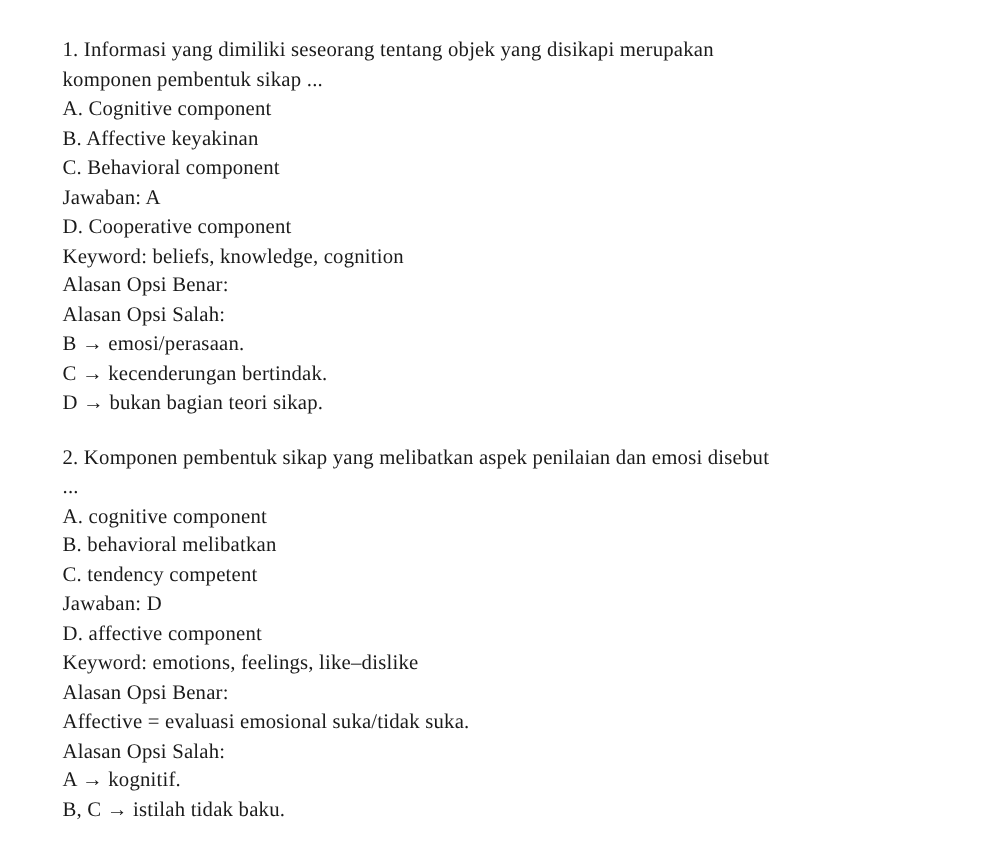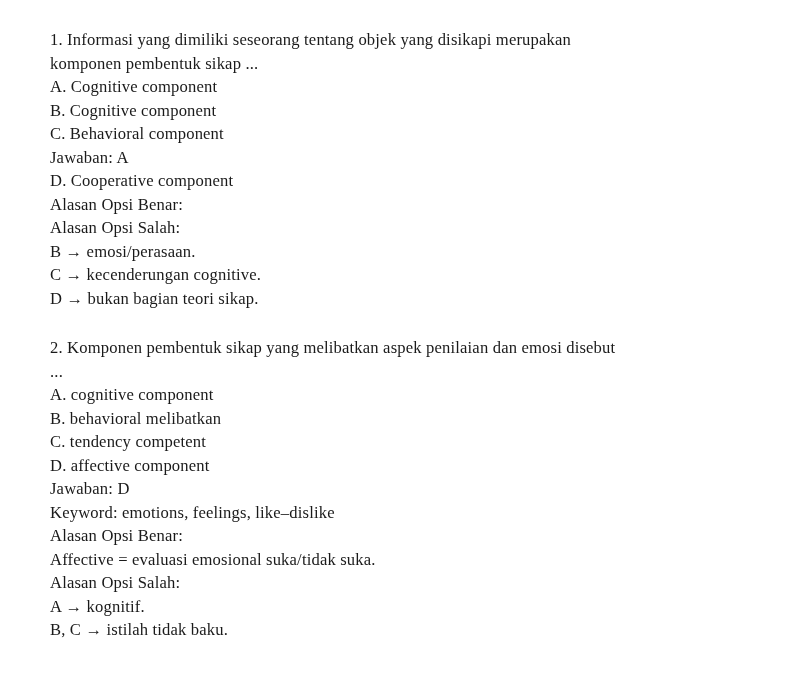--- a/index.html
+++ b/index.html
@@ -21,21 +21,21 @@
     width: 664px;
     height: 691px;
     box-sizing: border-box;
     padding: 28px 40px 0 50px;
   }
   .qblock {
     margin: 0;
     padding: 0;
   }
   .qblock + .qblock {
-    margin-top: 26px;
+    margin-top: 20px;
   }
   .line {
     font-size: 16.6px;
     line-height: 23.5px;
     white-space: pre-wrap;
     margin: 0;
     padding: 0;
     letter-spacing: 0.01em;
   }
   .stem {
@@ -46,38 +46,39 @@
   }
 </style>
 </head>
 <body>
 
 <div id="doc">
 
   <section class="qblock">
     <p class="line stem">1. Informasi yang dimiliki seseorang tentang objek yang disikapi merupakan komponen pembentuk sikap ...</p>
     <p class="line opt">A. Cognitive component</p>
-    <p class="line opt">B. Cognitive component</p>
+    <p class="line opt">B. Affective keyakinan</p>
     <p class="line opt">C. Behavioral component</p>
     <p class="line meta">Jawaban: A</p>
     <p class="line opt">D. Cooperative component</p>
+    <p class="line meta">Keyword: beliefs, knowledge, cognition</p>
     <p class="line meta">Alasan Opsi Benar:</p>
     <p class="line meta">Alasan Opsi Salah:</p>
     <p class="line wrong">B → emosi/perasaan.</p>
-    <p class="line wrong">C → kecenderungan cognitive.</p>
+    <p class="line wrong">C → kecenderungan bertindak.</p>
     <p class="line wrong">D → bukan bagian teori sikap.</p>
   </section>
 
   <section class="qblock">
     <p class="line stem">2. Komponen pembentuk sikap yang melibatkan aspek penilaian dan emosi disebut ...</p>
     <p class="line opt">A. cognitive component</p>
     <p class="line opt">B. behavioral melibatkan</p>
     <p class="line opt">C. tendency competent</p>
+    <p class="line meta">Jawaban: D</p>
     <p class="line opt">D. affective component</p>
-    <p class="line meta">Jawaban: D</p>
     <p class="line meta">Keyword: emotions, feelings, like–dislike</p>
     <p class="line meta">Alasan Opsi Benar:</p>
     <p class="line reason">Affective = evaluasi emosional suka/tidak suka.</p>
     <p class="line meta">Alasan Opsi Salah:</p>
     <p class="line wrong">A → kognitif.</p>
     <p class="line wrong">B, C → istilah tidak baku.</p>
   </section>
 
 </div>
 

